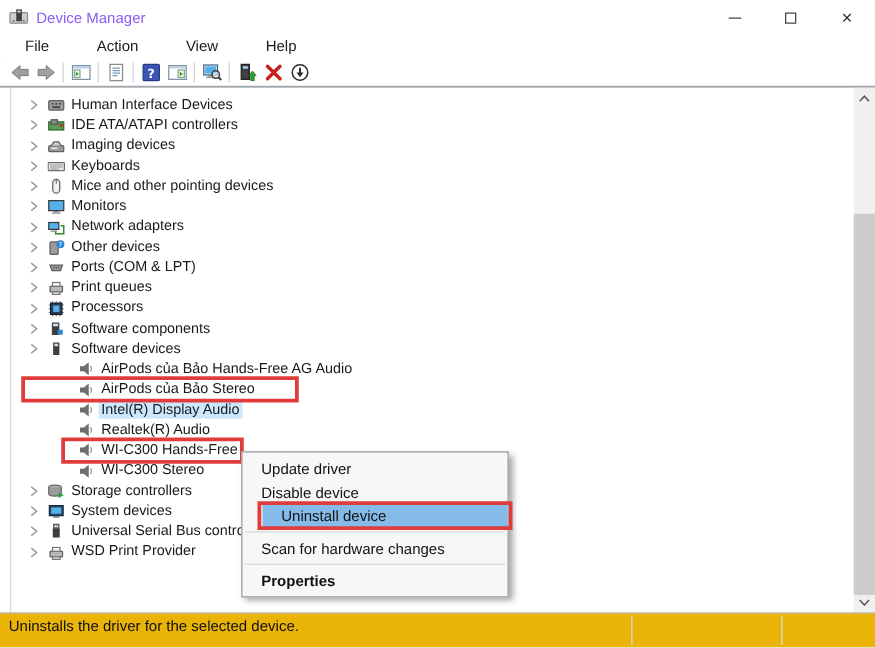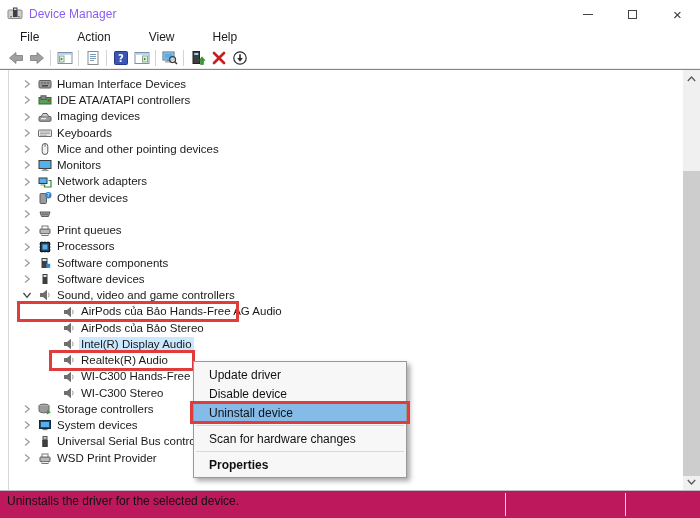--- a/index.html
+++ b/index.html
@@ -40,27 +40,27 @@
 
   
   .scrollbar { position:absolute; right:0; top:0; bottom:0; width:17px; background:#f0f0f0; }
   .sb-arrow { position:absolute; left:0; width:17px; height:17px; display:flex; align-items:center; justify-content:center; }
   .sb-up { top:0; } .sb-down { bottom:0; }
   .sb-thumb { position:absolute; left:0; top:101px; width:17px; height:305px; background:#cdcdcd; }
 
   
   .context-menu { position:absolute; left:193px; top:361px; width:214px; background:#f7f7f7; border:1px solid #999; box-shadow:3px 3px 5px rgba(0,0,0,0.35); padding:3px 0; z-index:20; }
   .mi { position:relative; height:19px; display:flex; align-items:center; padding-left:15px; font-size:12px; color:#111; }
-  .mi.hl { background:#84bbe8; }
+  .mi.hl { background:#84bbe8;margin-left:16px; }
   .mi.bold { font-weight:bold; }
   .mi-sep { height:1px; background:#d9d9d9; margin:3px 2px; }
   .mi .redbox { left:-4px; right:-4px; top:-2px; bottom:-2px; }
 
   
-  .statusbar { position:absolute; left:0; right:0; bottom:0; height:28px; background:#be185d; border-top:1px solid #bdbdbd; }
+  .statusbar { position:absolute; left:0; right:0; bottom:0; height:28px; background:#eab308; border-top:1px solid #bdbdbd; }
   .status-text { position:absolute; left:7px; top:3px; font-size:12px; color:#111; }
   .status-sep { position:absolute; top:2px; bottom:2px; width:1px; background:#dcdcdc; }
 </style>
 </head>
 <body>
 
 <div id="window">
 
   <div class="titlebar">
     <span class="title-icon">
@@ -318,20 +318,21 @@
             </svg>
           </span>
           <span class="dicon">
             <svg width="14" height="14" viewBox="0 0 14 14">
               <path d="M2 5h10l-1.6 4.5H3.6z" fill="#9b9b9b" stroke="#5f5f5f"></path>
               <circle cx="5" cy="7.2" r="0.6" fill="#3e3e3e"></circle>
               <circle cx="7" cy="7.2" r="0.6" fill="#3e3e3e"></circle>
               <circle cx="9" cy="7.2" r="0.6" fill="#3e3e3e"></circle>
             </svg>
           </span>
+          <span class="tlabel">Ports (COM &amp; LPT)</span>
         </div>
         <div class="trow lvl0">
           <span class="chev">
             <svg width="10" height="10" viewBox="0 0 10 10">
               <polyline points="3,1.5 7.3,5 3,8.5" fill="none" stroke="#9a9a9a" stroke-width="1.2"></polyline>
             </svg>
           </span>
           <span class="dicon">
             <svg width="14" height="14" viewBox="0 0 14 14">
               <rect x="2" y="6" width="10" height="4.5" rx="0.5" fill="#b8b8b8" stroke="#5f5f5f"></rect>
@@ -377,34 +378,20 @@
               <polyline points="3,1.5 7.3,5 3,8.5" fill="none" stroke="#9a9a9a" stroke-width="1.2"></polyline>
             </svg>
           </span>
           <span class="dicon">
             <svg width="14" height="14" viewBox="0 0 14 14">
               <rect x="4.5" y="2" width="5" height="10" fill="#3f3f3f"></rect>
               <rect x="5.5" y="3" width="3" height="2" fill="#dddddd"></rect>
             </svg>
           </span>
           <span class="tlabel">Software devices</span>
-        </div>
-        <div class="trow lvl0">
-          <span class="chev">
-            <svg width="10" height="10" viewBox="0 0 10 10">
-              <polyline points="1.5,3 5,7.3 8.5,3" fill="none" stroke="#3c3c3c" stroke-width="1.2"></polyline>
-            </svg>
-          </span>
-          <span class="dicon">
-            <svg width="14" height="14" viewBox="0 0 14 14">
-              <path d="M2 5h3l4-3.2v10.4L5 9H2z" fill="#6e6e6e"></path>
-              <path d="M10.3 4.8a3.4 3.4 0 0 1 0 4.4" fill="none" stroke="#9a9a9a" stroke-width="1"></path>
-            </svg>
-          </span>
-          <span class="tlabel">Sound, video and game controllers</span>
         </div>
         <div class="trow lvl1">
           <span class="dicon">
             <svg width="14" height="14" viewBox="0 0 14 14">
               <path d="M2 5h3l4-3.2v10.4L5 9H2z" fill="#6e6e6e"></path>
               <path d="M10.3 4.8a3.4 3.4 0 0 1 0 4.4" fill="none" stroke="#9a9a9a" stroke-width="1"></path>
             </svg>
           </span>
           <span class="tlabel">AirPods của Bảo Hands-Free AG Audio</span>
         </div>

